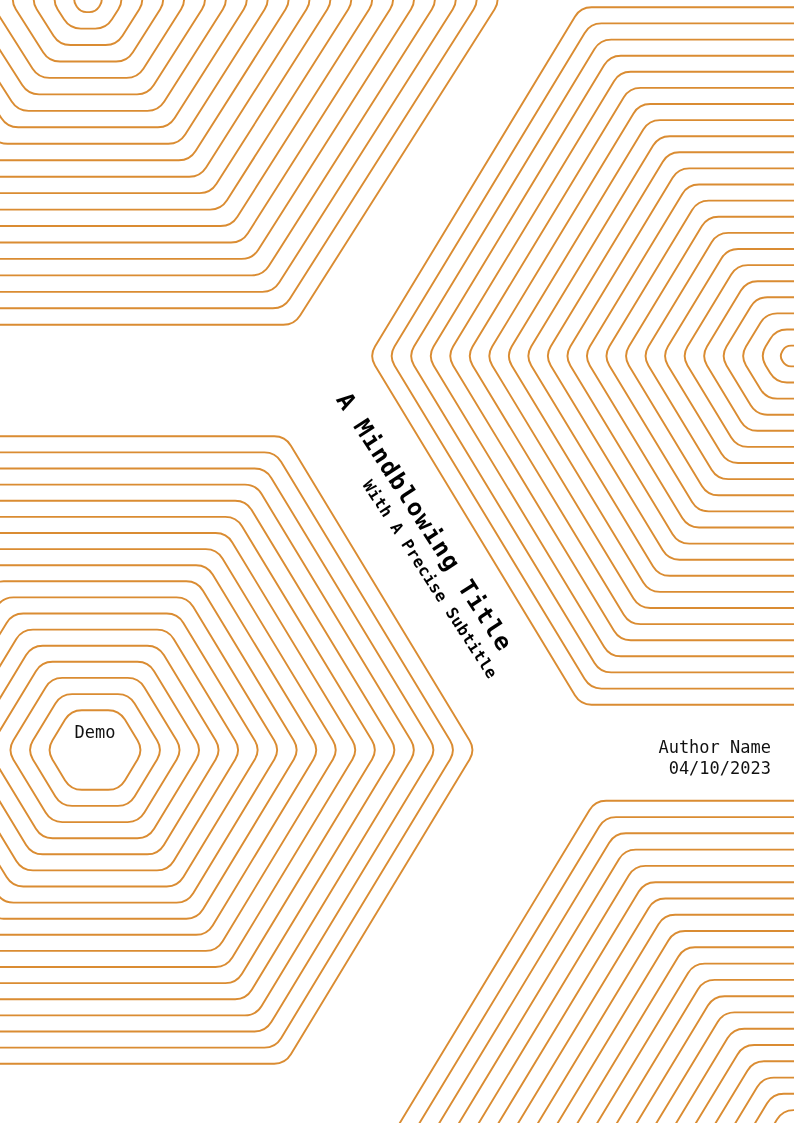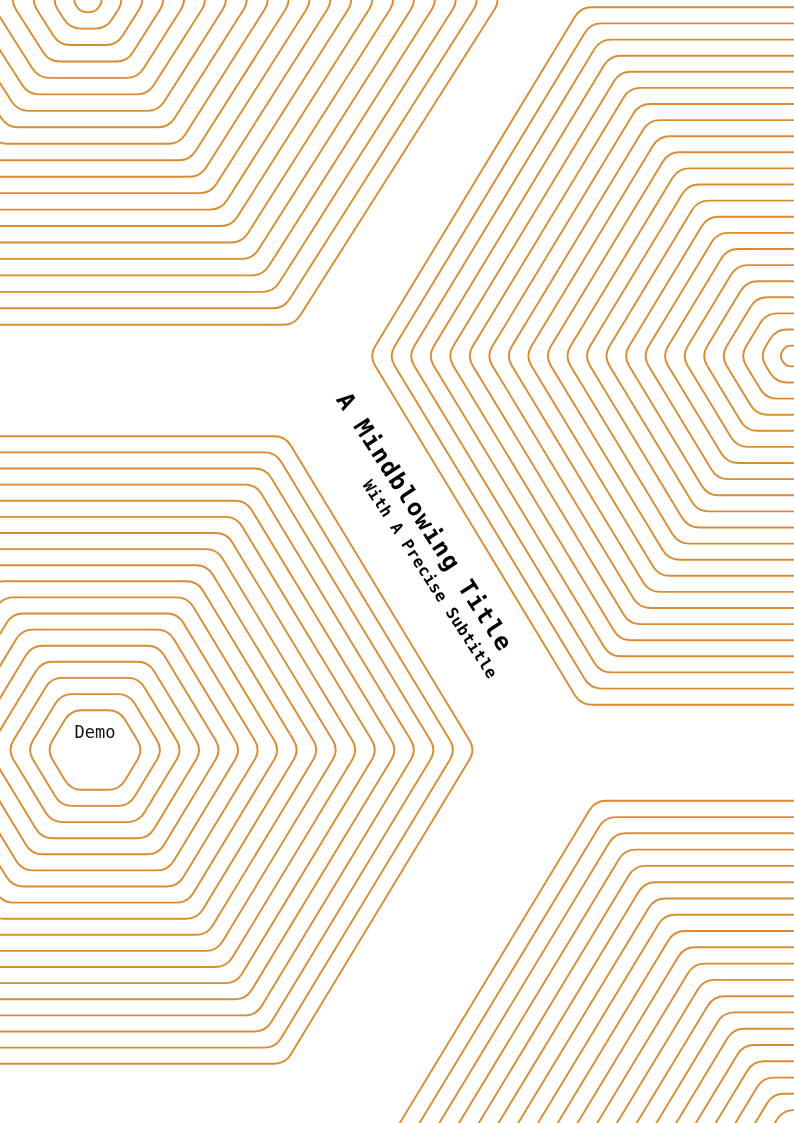--- a/index.html
+++ b/index.html
@@ -149,14 +149,18 @@
       </g>
     </svg>
 
   <div class="title-block">
     <div class="title-line">A Mindblowing Title</div>
     <div class="subtitle-line">With A Precise Subtitle</div>
   </div>
 
   <div class="demo-label">Demo</div>
 
+  <div class="author-block">
+    <div>Author Name</div>
+    <div>04/10/2023</div>
+  </div>
 
 </div>
 
 </body></html>

